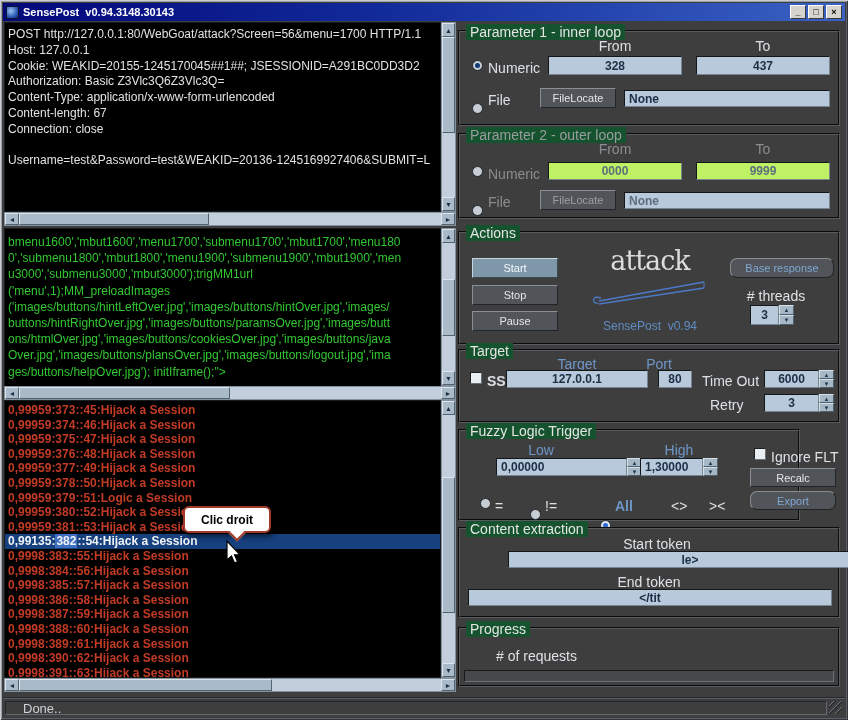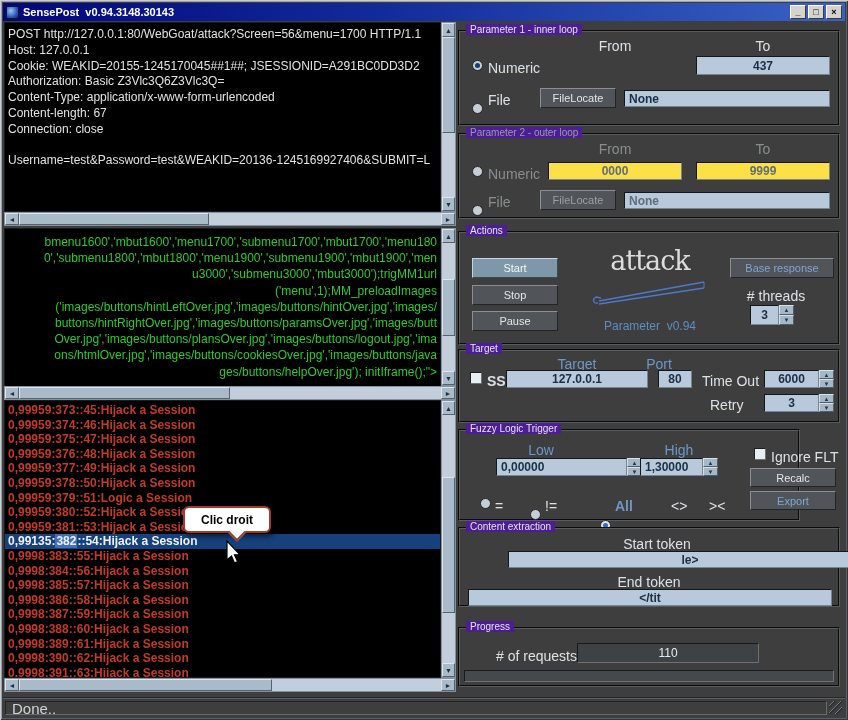--- a/index.html
+++ b/index.html
@@ -29,33 +29,33 @@
   .sb-btn{background:#a9bac9;border:1px solid;border-color:#dde6ee #55636f #55636f #dde6ee;
     color:#1c3048;font-size:7px;display:flex;align-items:center;justify-content:center;flex:0 0 auto;}
   .hscroll .sb-btn{width:14px;height:12px;}
   .vscroll .sb-btn{width:13px;height:14px;}
   .sb-track{position:relative;flex:1;}
   .sb-thumb{position:absolute;background:#a9bac9;border:1px solid;border-color:#dde6ee #55636f #55636f #dde6ee;}
   .hscroll .sb-thumb{top:0;height:12px;}
   .vscroll .sb-thumb{left:0;width:13px;}
   
   .group{border:2px groove #585c61;background:#3e3e3e;}
-  .gtitle{position:absolute;top:-8px;left:6px;background:#4c1d95;padding:0 4px;color:#e4e4e4;font-size:10px;}
+  .gtitle{position:absolute;top:-8px;left:6px;background:#14532d;padding:0 4px;color:#e4e4e4;font-size:14px;}
   .lbl{font-size:14px;color:#dde1e5;white-space:pre;}
   .lbl.blue{color:#6e96c8;}
   .lbl.dim{color:#8a8d90;}
   .field{background:#b7c9da;border:1px solid;border-color:#14171a #788591 #788591 #14171a;
     color:#1b2f45;font-size:12px;font-weight:bold;display:flex;align-items:center;justify-content:center;overflow:hidden;}
   .field.left{justify-content:flex-start;padding-left:4px;}
-  .field.dis{background:#fde047;color:#5f6e7c;}
+  .field.dis{background:#bef264;color:#5f6e7c;}
   .darkfield{background:#3f4245;border:1px solid;border-color:#17191b #6d7175 #6d7175 #17191b;
     color:#e8eaec;font-size:12px;display:flex;align-items:center;justify-content:center;}
   .btn{background:#515458;border:1px solid;border-color:#8b8f93 #212428 #212428 #8b8f93;
     color:#e4e6e8;font-size:11px;display:flex;align-items:center;justify-content:center;cursor:default;}
-  .btn.bluetext{color:#7fa6d4;}
+  .btn.bluetext{color:#7fa6d4;border-radius:7px;}
   .btn.dimtext{color:#9aa0a6;}
   .btn.start{background:#7e97a9;border-color:#c6d5e0 #3c4a55 #3c4a55 #c6d5e0;color:#f4f8fb;}
   .spinner{display:flex;}
   .spinner .val{flex:1;}
   .spin{display:flex;flex-direction:column;width:15px;}
   .spin-btn{flex:1;background:#a6b7c6;border:1px solid;border-color:#d5e0e9 #4f5e6b #4f5e6b #d5e0e9;
     font-size:6px;color:#20384e;display:flex;align-items:center;justify-content:center;line-height:1;}
   .chk{width:12px;height:12px;background:#e9eef3;border:1px solid;border-color:#1c1f22 #6d7277 #6d7277 #1c1f22;}
   .radio{width:11px;height:11px;border-radius:50%;background:#c6cdd4;border:1px solid #22262a;position:relative;}
   .radio.on::after{content:"";position:absolute;left:2px;top:2px;width:5px;height:5px;border-radius:50%;background:#123c74;}
@@ -65,21 +65,21 @@
   .balloon{background:#fff;border:2px solid #a03a2a;border-radius:6px;box-shadow:3px 4px 5px rgba(0,0,0,.5);
     display:flex;align-items:center;justify-content:center;z-index:50;}
   .balloon .txt{color:#000;font-size:12px;font-weight:bold;}
   .balloon .tail{position:absolute;left:46px;bottom:-8px;width:12px;height:12px;background:#fff;
     border-right:2px solid #a03a2a;border-bottom:2px solid #a03a2a;transform:rotate(45deg);}
   
   .ptrack{background:#46494c;border:1px solid;border-color:#17191b #6d7175 #6d7175 #17191b;}
   
   .statusbar{left:3px;top:697px;width:842px;height:20px;border-top:1px solid #26292c;box-shadow:0 1px 0 #5a5e62 inset;}
   .statusinner{position:absolute;left:2px;top:3px;right:18px;bottom:2px;border:1px solid;
-    border-color:#222527 #66696d #66696d #222527;color:#cfd3d7;font-size:15px;display:flex;align-items:center;padding-left:6px;}
+    border-color:#222527 #66696d #66696d #222527;color:#cfd3d7;font-size:13px;display:flex;align-items:center;padding-left:17px;}
   .grip{position:absolute;right:3px;bottom:3px;width:13px;height:13px;
     background:repeating-linear-gradient(135deg,transparent 0 3px,#74787c 3px 4px,#2c2f32 4px 5px);}
   .logo-text{font-family:"DejaVu Serif",serif;color:#dcdcde;font-size:27px;letter-spacing:-1px;text-align:center;line-height:1;}
   .brand{color:#5f8cc4;font-size:12px;text-align:center;white-space:pre;}
 </style>
 </head>
 <body>
 
 <div class="window">
 
@@ -126,29 +126,29 @@
         <span>◄</span>
       </div>
     <div class="sb-track">
         <div class="sb-thumb" style="left:0;width:45%;"></div>
       </div>
     <div class="sb-btn">
         <span>►</span>
       </div>
   </div>
 
-  <div class="pane abs" style="left:4px;top:228px;width:437px;height:184px;padding:5px 3px 0 3px;text-align:right;">
+  <div class="pane abs" style="left:4px;top:228px;width:437px;height:184px;padding:5px 3px 0 3px;">
       <div class="gline">bmenu1600','mbut1600','menu1700','submenu1700','mbut1700','menu180</div>
       <div class="gline">0','submenu1800','mbut1800','menu1900','submenu1900','mbut1900','men</div>
       <div class="gline">u3000','submenu3000','mbut3000');trigMM1url</div>
       <div class="gline">('menu',1);MM_preloadImages</div>
       <div class="gline">('images/buttons/hintLeftOver.jpg','images/buttons/hintOver.jpg','images/</div>
       <div class="gline">buttons/hintRightOver.jpg','images/buttons/paramsOver.jpg','images/butt</div>
+      <div class="gline">ons/htmlOver.jpg','images/buttons/cookiesOver.jpg','images/buttons/java</div>
       <div class="gline">Over.jpg','images/buttons/plansOver.jpg','images/buttons/logout.jpg','ima</div>
-      <div class="gline">ons/htmlOver.jpg','images/buttons/cookiesOver.jpg','images/buttons/java</div>
       <div class="gline">ges/buttons/helpOver.jpg'); initIframe();"&gt;</div>
     </div>
   <div class="vscroll abs" style="left:441px;top:228px;height:158px;">
     <div class="sb-btn">
         <span>▲</span>
       </div>
     <div class="sb-track">
         <div class="sb-thumb" style="top:28%;height:45%;"></div>
       </div>
     <div class="sb-btn">
@@ -222,20 +222,21 @@
   <svg class="abs" style="left:224px;top:540px;z-index:60;" width="18" height="24" viewBox="0 0 18 24">
     <path d="M3,1 L3,20 L7.5,16 L10.5,23 L13.5,21.5 L10.5,14.8 L16,14.8 Z" fill="#fff" stroke="#000" stroke-width="1.2"></path>
   </svg>
 
   <div class="group abs" style="left:458px;top:30px;width:382px;height:96px;">
     <span class="gtitle">Parameter 1 - inner loop</span>
     <div class="lbl abs" style="left:88px;top:6px;width:134px;text-align:center;">From</div>
     <div class="lbl abs" style="left:236px;top:6px;width:134px;text-align:center;">To</div>
     <div class="radio on abs" style="left:12px;top:28px;"></div>
     <div class="lbl abs" style="left:28px;top:28px;">Numeric</div>
+    <div class="field abs" style="left:88px;top:24px;width:134px;height:19px;">328</div>
     <div class="field abs" style="left:236px;top:24px;width:134px;height:19px;">437</div>
     <div class="radio abs" style="left:12px;top:60px;"></div>
     <div class="lbl abs" style="left:28px;top:60px;">File</div>
     <div class="btn abs" style="left:80px;top:56px;width:76px;height:20px;">FileLocate</div>
     <div class="field left abs" style="left:164px;top:58px;width:206px;height:17px;">None</div>
   </div>
 
   <div class="group abs" style="left:458px;top:133px;width:382px;height:86px;">
     <span class="gtitle" style="color:#9a9da0;">Parameter 2 - outer loop</span>
     <div class="lbl dim abs" style="left:88px;top:6px;width:134px;text-align:center;">From</div>
@@ -255,21 +256,21 @@
     <div class="btn start abs" style="left:12px;top:25px;width:86px;height:20px;">Start</div>
     <div class="btn abs" style="left:12px;top:52px;width:86px;height:20px;">Stop</div>
     <div class="btn abs" style="left:12px;top:78px;width:86px;height:20px;">Pause</div>
     <div class="logo-text abs" style="left:128px;top:14px;width:124px;">attack</div>
     <svg class="abs" style="left:130px;top:44px;" width="120" height="30" viewBox="0 0 120 30">
       <path d="M8,26 C3,27 2,22 6,20 L11,21" stroke="#4d79c8" fill="none" stroke-width="1.3"></path>
       <path d="M9,24 L114,5" stroke="#4d79c8" fill="none" stroke-width="1.3"></path>
       <path d="M9,27 L114,11" stroke="#4d79c8" fill="none" stroke-width="1.3"></path>
       <path d="M114,5 L114,11" stroke="#4d79c8" fill="none" stroke-width="1"></path>
     </svg>
-    <div class="brand abs" style="left:120px;top:86px;width:140px;">Parameter  v0.94</div>
+    <div class="brand abs" style="left:120px;top:86px;width:140px;">SensePost  v0.94</div>
     <div class="btn bluetext abs" style="left:270px;top:25px;width:104px;height:20px;">Base response</div>
     <div class="lbl abs" style="left:260px;top:55px;width:112px;text-align:center;"># threads</div>
     <div class="spinner abs" style="left:290px;top:72px;width:44px;height:20px;">
       <div class="field val">3</div>
       <div class="spin">
         <div class="spin-btn">
             <span>▲</span>
           </div>
         <div class="spin-btn">
             <span>▼</span>
@@ -347,32 +348,31 @@
     <div class="radio abs" style="left:70px;top:67px;"></div>
     <div class="lbl abs" style="left:85px;top:67px;">!=</div>
     <div class="radio on blue abs" style="left:140px;top:67px;"></div>
     <div class="lbl blue abs" style="left:155px;top:67px;font-weight:bold;">All</div>
     <div class="radio abs" style="left:196px;top:67px;"></div>
     <div class="lbl abs" style="left:211px;top:67px;">&lt;&gt;</div>
     <div class="radio abs" style="left:234px;top:67px;"></div>
     <div class="lbl abs" style="left:249px;top:67px;">&gt;&lt;</div>
   </div>
 
-  <div class="group abs" style="left:458px;top:527px;width:382px;height:80px;">
+  <div class="group abs" style="left:458px;top:527px;width:382px;height:91px;">
     <span class="gtitle">Content extraction</span>
     <div class="lbl abs" style="left:8px;top:7px;width:100%;text-align:center;">Start token</div>
     <div class="field abs" style="left:8px;top:22px;width:364px;height:17px;margin-left:40px;">le&gt;</div>
     <div class="lbl abs" style="left:0;top:45px;width:100%;text-align:center;">End token</div>
     <div class="field abs" style="left:8px;top:60px;width:364px;height:17px;">&lt;/tit</div>
   </div>
 
   <div class="group abs" style="left:458px;top:627px;width:382px;height:60px;">
     <span class="gtitle">Progress</span>
     <div class="lbl abs" style="left:36px;top:19px;"># of requests</div>
-    <div class="darkfield abs" style="left:117px;top:14px;width:182px;height:20px;">110</div>
     <div class="ptrack abs" style="left:4px;top:41px;width:370px;height:12px;"></div>
   </div>
 
   <div class="statusbar abs">
     <div class="statusinner">Done..</div>
     <div class="grip"></div>
   </div>
 
 </div>
 

